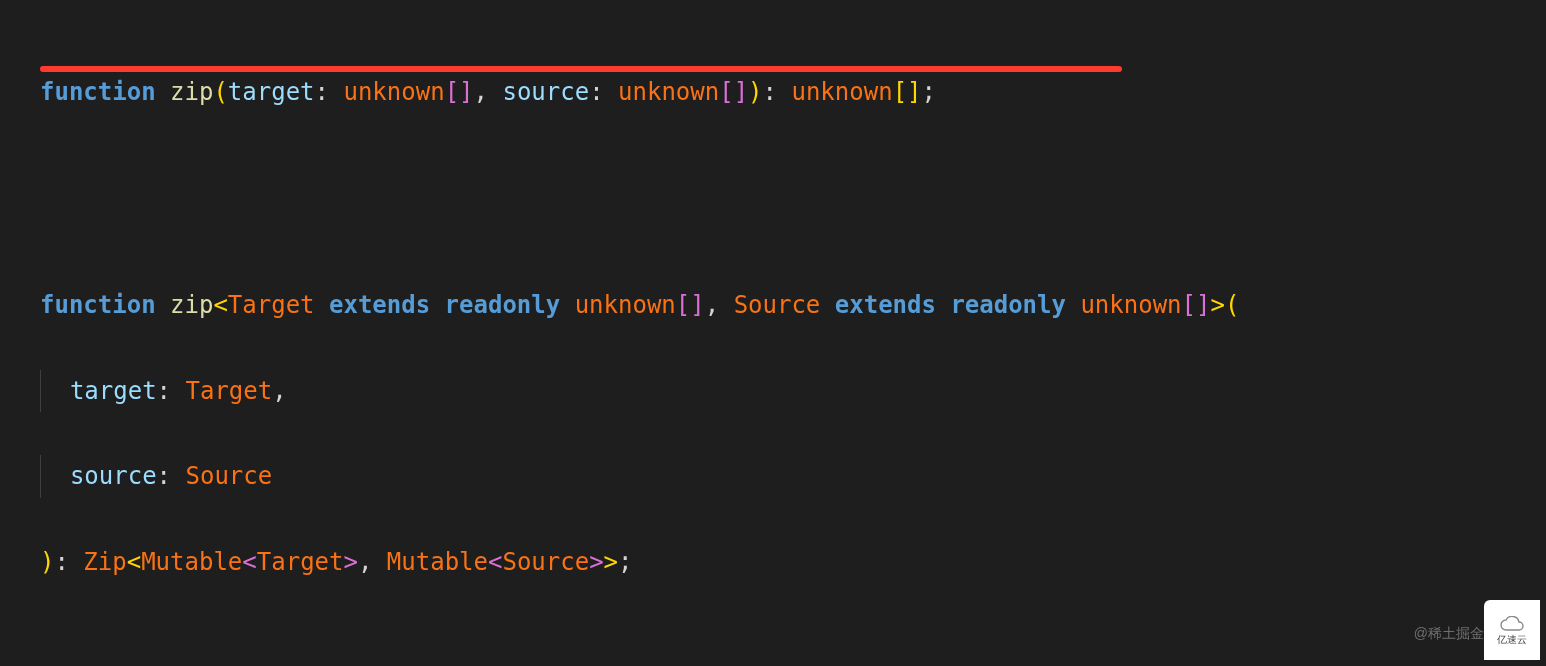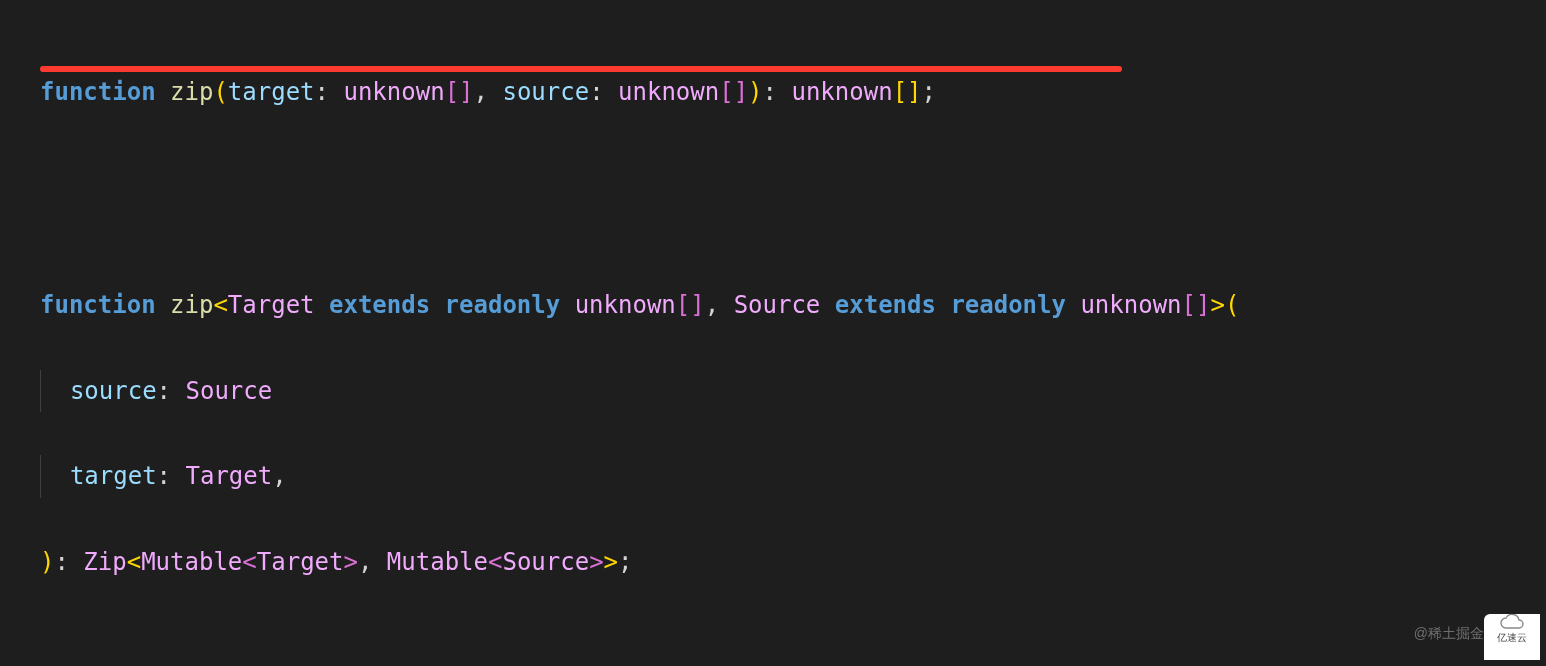--- a/index.html
+++ b/index.html
@@ -8,21 +8,21 @@
     font-size:24px;
     line-height:1.78;
     padding:28px 40px;
     color:#d4d4d4;
     white-space:pre;
     position:relative;
   }
   .kw{color:#569cd6;font-weight:bold;}          
   .fn{color:#dcdcaa;}          
   .var{color:#9cdcfe;}         
-  .type{color:#f0abfc;}        
+  .type{color:#f97316;}        
   .punct{color:#d4d4d4;}       
   .brkt-y{color:#ffd700;}      
   .brkt-p{color:#da70d6;}
   .indent-guide{
     border-left:1px solid #404040;
     display:inline-block;
     width:0;
     margin-right:0;
     height:1.78em;
     vertical-align:top;
@@ -39,43 +39,43 @@
     bottom:23px;
     color:#6e6e6e;
     font-family:sans-serif;
     font-size:14px;
   }
   .logo{
     position:absolute;
     right:6px;
     bottom:6px;
     width:56px;
-    height:46px;
+    height:60px;
     background:#ffffff;
     border-top-left-radius:6px;
     display:flex;
-    align-items:flex-start;
+    align-items:center;
     justify-content:center;
     color:#444;
     font-family:sans-serif;
     font-size:10px;
     text-align:center;
     line-height:1.1;
   }
 </style>
 </head>
 <body>
 
 <div class="editor">
 <div><span class="kw">function</span> <span class="fn">zip</span><span class="brkt-y">(</span><span class="var">target</span><span class="punct">: </span><span class="type">unknown</span><span class="brkt-p">[</span><span class="brkt-p">]</span><span class="punct">, </span><span class="var">source</span><span class="punct">: </span><span class="type">unknown</span><span class="brkt-p">[</span><span class="brkt-p">]</span><span class="brkt-y">)</span><span class="punct">: </span><span class="type">unknown</span><span class="brkt-y">[</span><span class="brkt-y">]</span><span class="punct">;</span></div>
 <div class="underline" style="left:40px;top:66px;width:1082px;"></div>
 <div> </div>
 <div><span class="kw">function</span> <span class="fn">zip</span><span class="brkt-y">&lt;</span><span class="type">Target</span><span class="kw"> extends </span><span class="kw">readonly </span><span class="type">unknown</span><span class="brkt-p">[</span><span class="brkt-p">]</span><span class="punct">, </span><span class="type">Source</span><span class="kw"> extends </span><span class="kw">readonly </span><span class="type">unknown</span><span class="brkt-p">[</span><span class="brkt-p">]</span><span class="brkt-y">&gt;</span><span class="brkt-y">(</span></div>
+<div><span class="indent-guide"></span>  <span class="var">target</span><span class="punct">: </span><span class="type">Target</span><span class="punct">,</span></div>
 <div><span class="indent-guide"></span>  <span class="var">source</span><span class="punct">: </span><span class="type">Source</span></div>
-<div><span class="indent-guide"></span>  <span class="var">target</span><span class="punct">: </span><span class="type">Target</span><span class="punct">,</span></div>
 <div><span class="brkt-y">)</span><span class="punct">: </span><span class="type">Zip</span><span class="brkt-y">&lt;</span><span class="type">Mutable</span><span class="brkt-p">&lt;</span><span class="type">Target</span><span class="brkt-p">&gt;</span><span class="punct">, </span><span class="type">Mutable</span><span class="brkt-p">&lt;</span><span class="type">Source</span><span class="brkt-p">&gt;</span><span class="brkt-y">&gt;</span><span class="punct">;</span></div>
 <div> </div>
 
 
 
 
 
 
 
 

